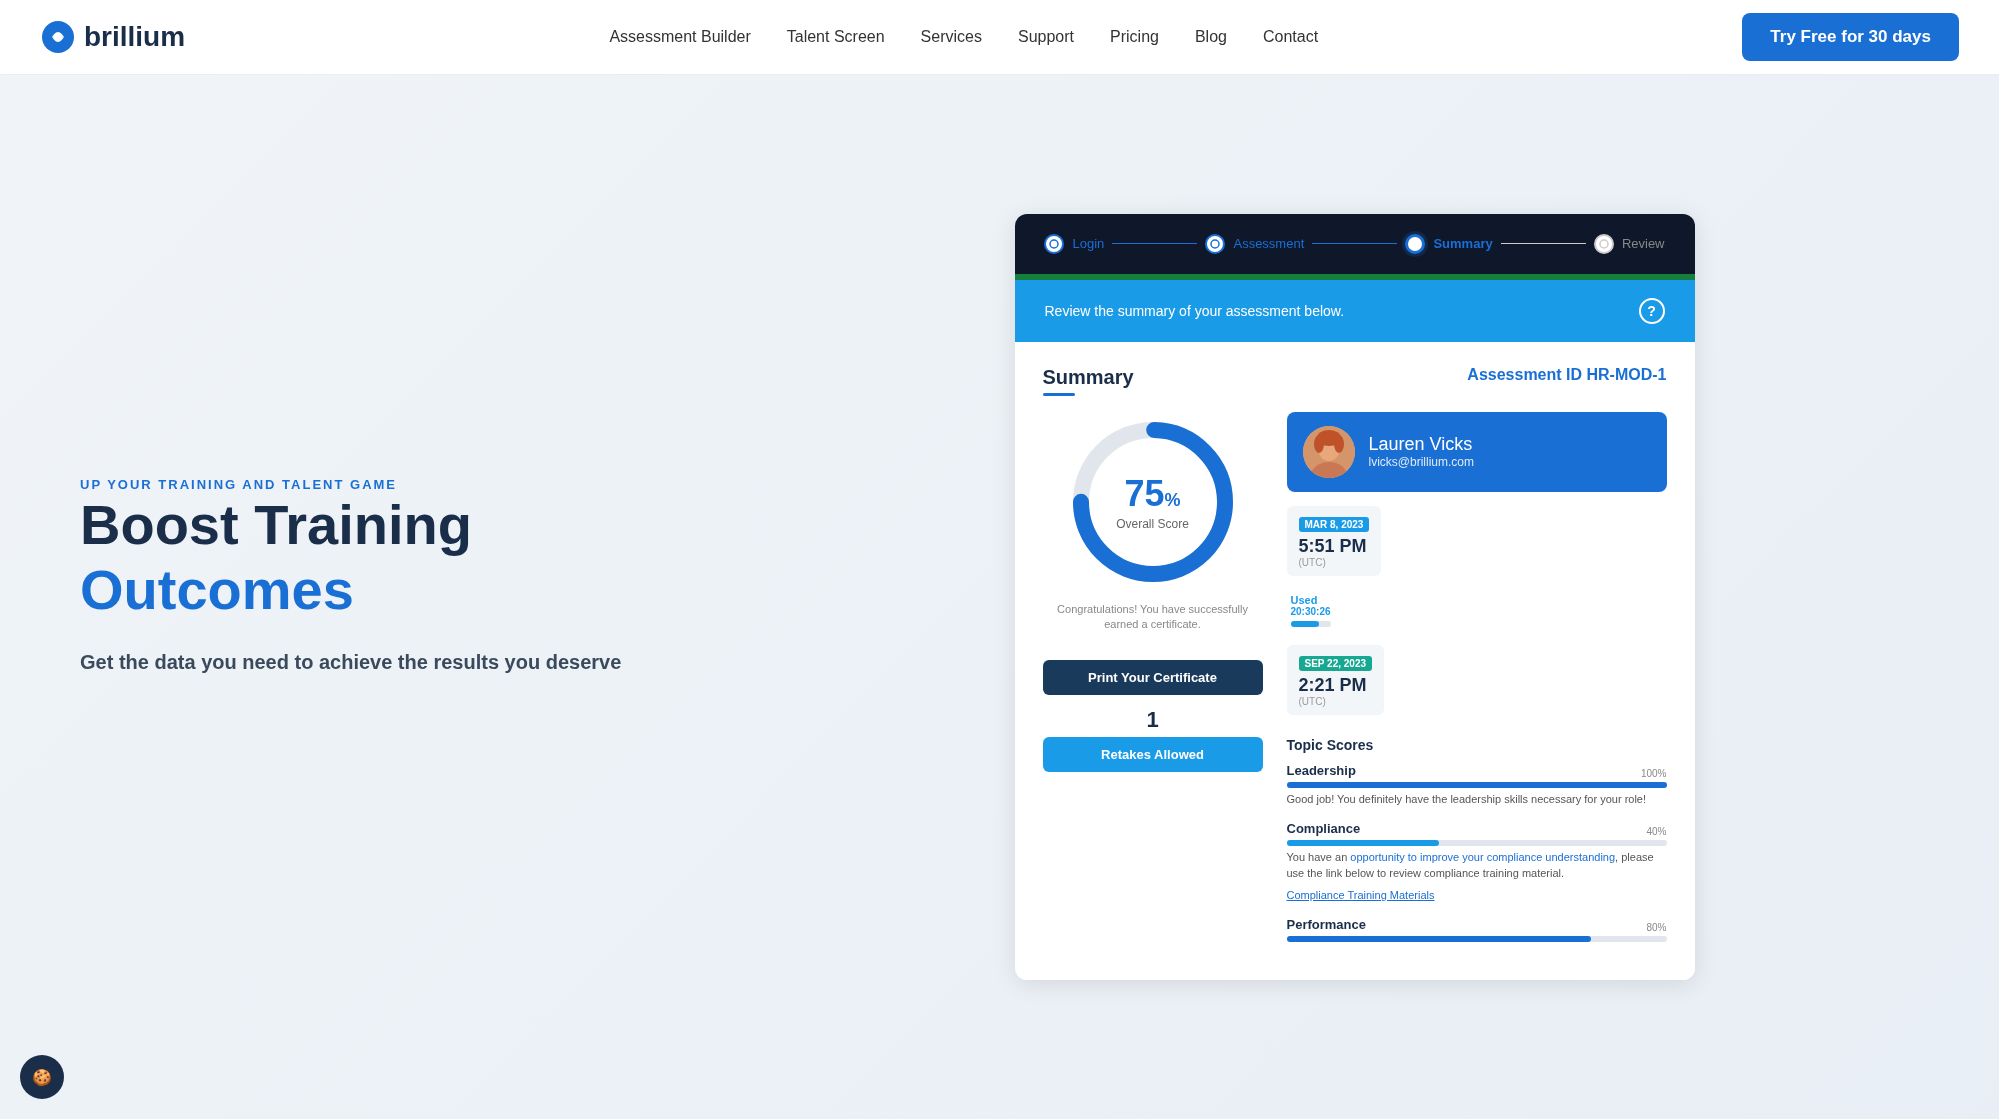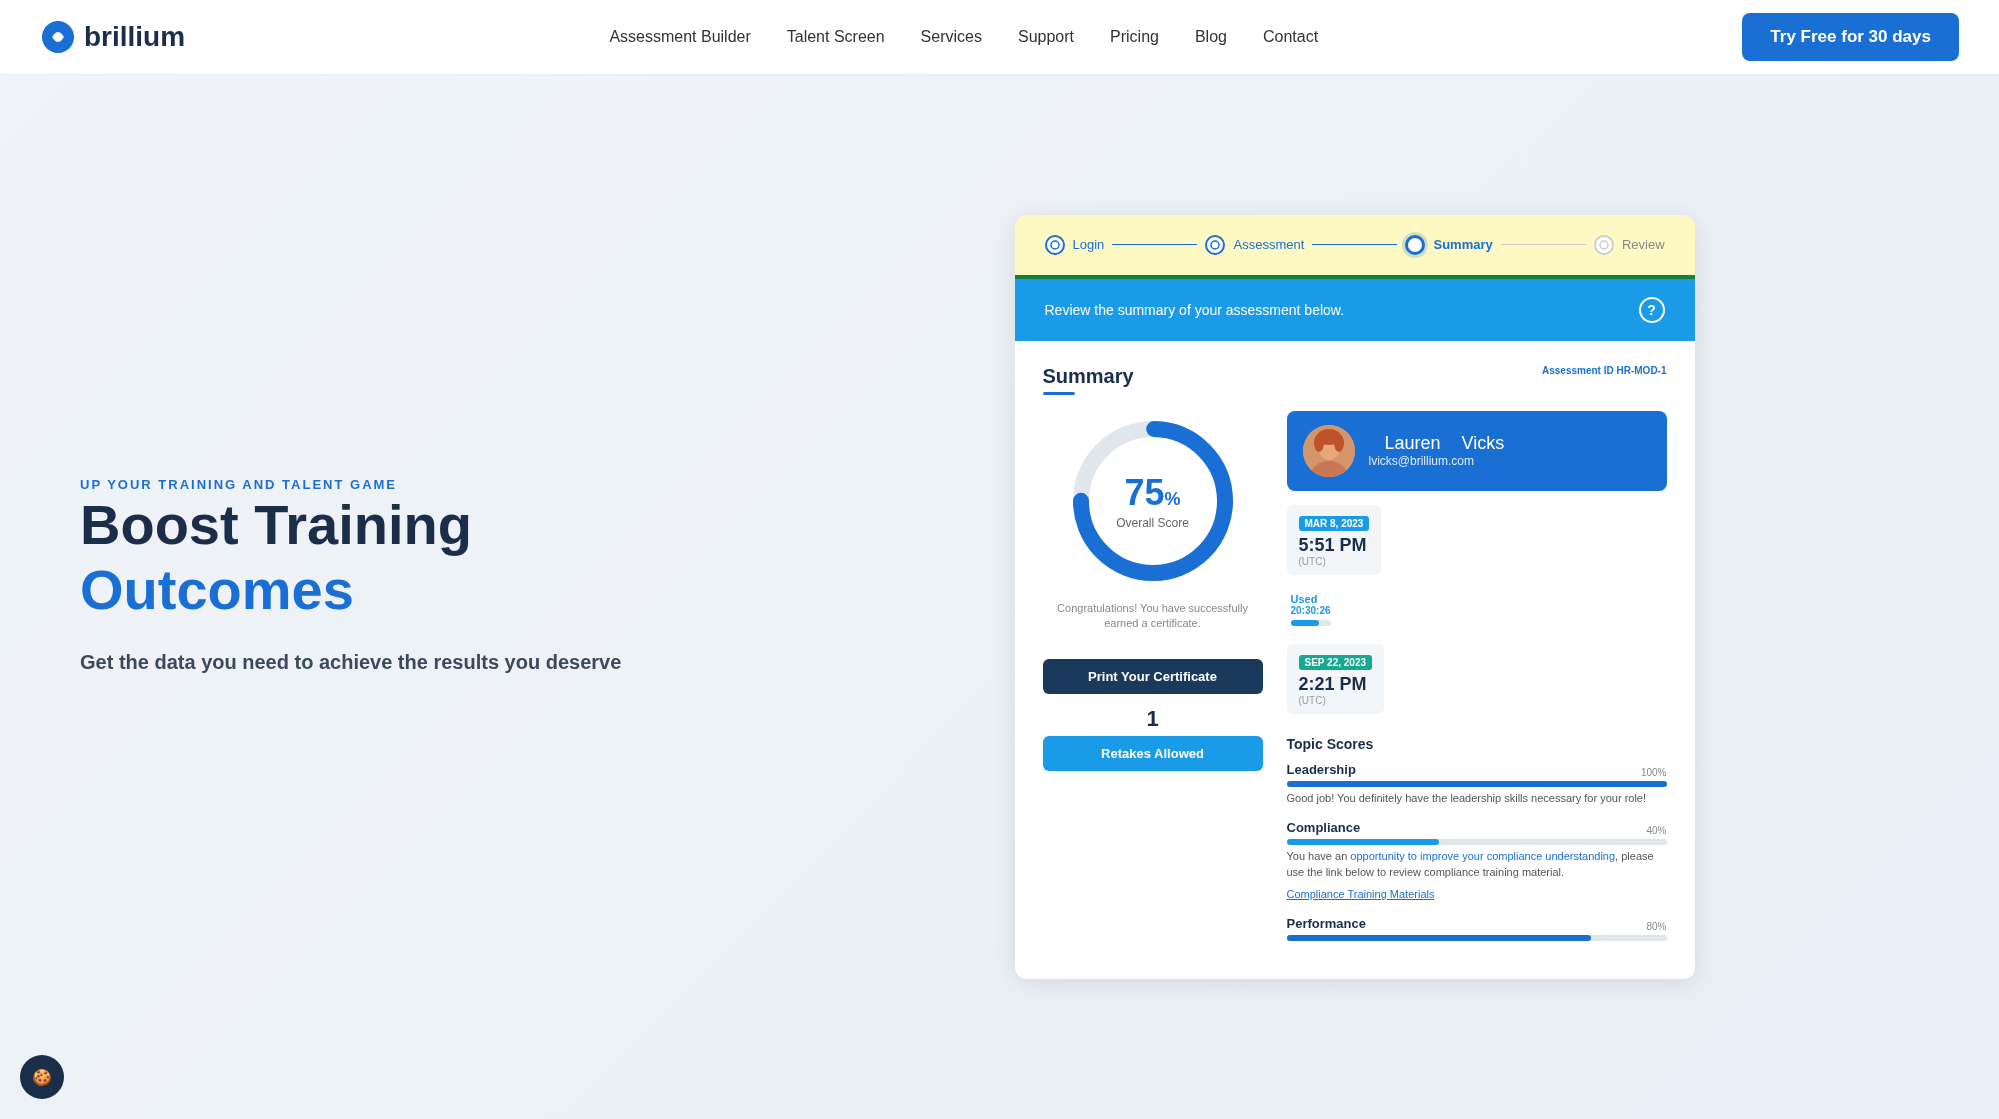--- a/index.html
+++ b/index.html
@@ -52,23 +52,23 @@
       flex: 1; display: flex; align-items: center; justify-content: center;
       padding: 40px 40px 40px 20px;
     }
     .demo-container {
       background: #f3f6f9; border-radius: 12px; width: 100%; max-width: 680px;
       box-shadow: 0 4px 24px rgba(0,0,0,0.10); overflow: hidden;
     }
 
     
     .progress-bar {
-      background: #fef9c3; padding: 20px 30px;
-      display: flex; align-items: center; justify-content: space-between;
-      border-bottom: 4px solid #15803d;
+      background: #0f172a; padding: 20px 30px;
+      display: flex; align-items: center; justify-content: flex-end;
+      border-bottom: 6px solid #15803d;
     }
     .step {
       display: flex; align-items: center; gap: 8px; font-size: 13px; color: #888;
     }
     .step.active { color: #1a6fd4; font-weight: 600; }
     .step.completed { color: #1a6fd4; }
     .step-circle {
       width: 20px; height: 20px; border-radius: 50%;
       border: 2px solid #ccc; display: flex; align-items: center; justify-content: center;
       background: #fff; font-size: 10px;
@@ -96,21 +96,21 @@
     
     .summary-card {
       background: #fff; margin: 0; padding: 24px 28px;
     }
     .summary-header {
       display: flex; justify-content: space-between; align-items: flex-start;
       margin-bottom: 16px;
     }
     .summary-title { font-size: 20px; font-weight: 700; color: #1a2e4a; }
     .summary-title-underline { width: 32px; height: 3px; background: #1a6fd4; margin-top: 4px; border-radius: 2px; }
-    .assessment-id { font-size: 10px; color: #888; }
+    .assessment-id { font-size: 16px; color: #888; }
     .assessment-id span { color: #1a6fd4; font-weight: 600; }
 
     .summary-body { display: flex; gap: 24px; }
 
     
     .donut-section { display: flex; flex-direction: column; align-items: center; flex: 0 0 220px; }
     .donut-wrap { position: relative; width: 180px; height: 180px; margin-bottom: 10px; }
     .donut-wrap svg { width: 180px; height: 180px; }
     .donut-center {
       position: absolute; top: 50%; left: 50%; transform: translate(-50%, -50%);
@@ -134,21 +134,21 @@
     .right-panel { flex: 1; }
     .user-card {
       background: #1a6fd4; color: #fff; border-radius: 8px; padding: 14px 16px;
       display: flex; align-items: center; gap: 14px; margin-bottom: 14px;
     }
     .avatar {
       width: 52px; height: 52px; border-radius: 50%; background: #e8a87c;
       overflow: hidden; flex-shrink: 0;
     }
     .user-name { font-size: 18px; font-weight: 700; }
-    .user-name span { font-weight: 400; margin-left: 16px; }
+    .user-name span { font-weight: 400; }
     .user-email { font-size: 12px; opacity: 0.85; }
 
     .time-row {
       display: flex; gap: 10px; align-items: flex-start; margin-bottom: 22px; flex-direction: column;
     }
     .time-block { background: #f3f6f9; border-radius: 6px; padding: 8px 12px; flex: 1; }
     .time-badge {
       font-size: 10px; font-weight: 700; color: #fff; border-radius: 3px;
       padding: 2px 6px; margin-bottom: 4px; display: inline-block;
     }

